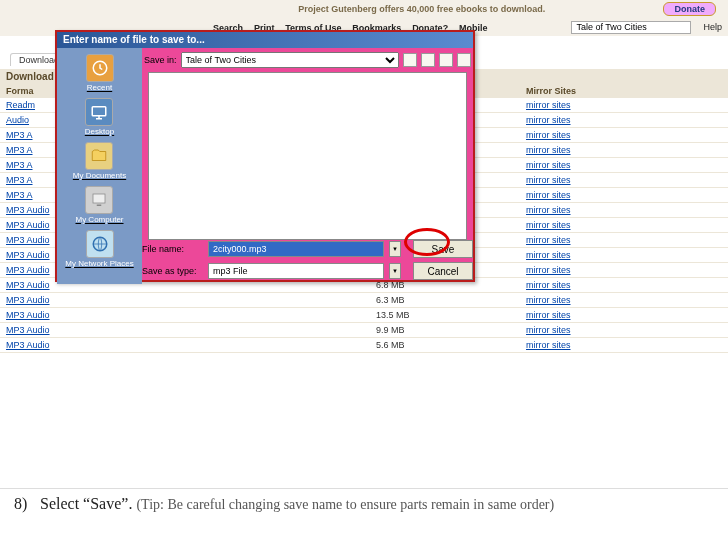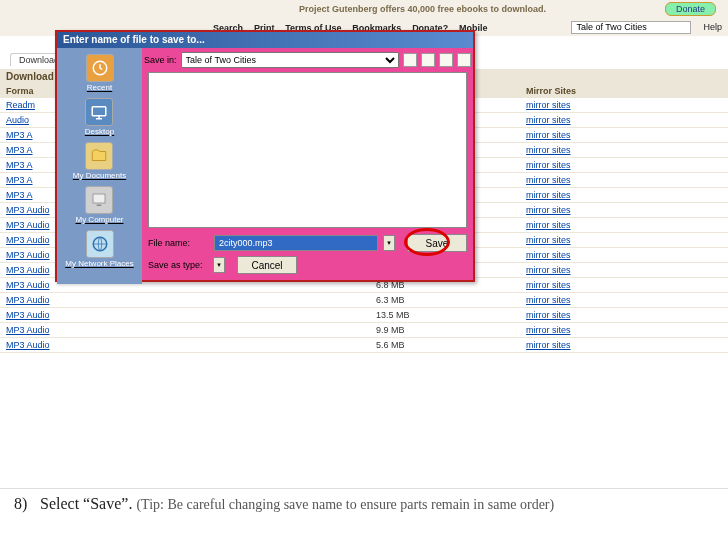--- a/index.html
+++ b/index.html
@@ -1,20 +1,20 @@
 <!DOCTYPE html>
 <html><head>
 <meta charset="utf-8">
 <style>
   * { box-sizing: border-box; margin: 0; padding: 0; }
   body { font-family: Arial, sans-serif; font-size: 10px; background: #fff; width: 728px; height: 546px; position: relative; overflow: hidden; }
   
   .topbar { background: #f4f0e8; height: 18px; display: flex; align-items: center; }
   .topbar-left { flex: 1; text-align: center; color: #7a6a4a; font-weight: bold; font-size: 9px; padding-left: 180px; }
-  .donate-btn { background: #86efac; border: 1px solid #c99a2e; border-radius: 6px; padding: 1px 10px; font-size: 9px; margin-right: 12px; color: #253b80; font-weight: normal; }
+  .donate-btn { background: #f0abfc; border: 1px solid #c99a2e; border-radius: 6px; padding: 1px 10px; font-size: 9px; margin-right: 12px; color: #253b80; font-weight: bold; }
   
   .navbar { background: #f4f0e8; height: 18px; display: flex; align-items: center; gap: 21px; }
   .nav-links { flex: 1; text-align: center; padding-left: 150px; }
   .nav-links span { color: #222; font-size: 9px; font-weight: bold; margin: 0 4px; }
   .nav-right { display: flex; align-items: center; gap: 4px; margin-right: 6px; }
   .search-box { border: 1px solid #aaa; background: #fff; font-size: 9px; padding: 0 4px; width: 120px; height: 13px; }
   .help-link { color: #222; font-size: 9px; margin-left: 8px; }
   
   .page-title-row { text-align: center; font-size: 10px; font-weight: bold; padding: 4px 0 2px 0; }
   
@@ -42,21 +42,21 @@
   .sb-icon.mydocs { background: #e8d080; }
   .sb-icon.mycomp { background: #d0d0d0; }
   .sb-icon.mynet { background: #c0e0f0; }
   .sb-icon svg { width: 18px; height: 18px; }
   
   .dlg-main { flex: 1; display: flex; flex-direction: column; }
   .dlg-savein { display: flex; align-items: center; padding: 4px 2px; gap: 4px; font-size: 9px; }
   .dlg-savein select { flex: 1; font-size: 9px; height: 16px; }
   .dlg-tool-ico { width: 14px; height: 14px; border: 1px solid #999; background: #f8f8f0; }
   .dlg-filearea { flex: 1; background: #fff; margin: 0 6px; border: 1px solid #888; }
-  .dlg-bottom { padding: 6px; }
+  .dlg-bottom { }
   .dlg-row { display: flex; align-items: center; gap: 6px; margin-bottom: 4px; }
   .dlg-row label { width: 60px; font-size: 9px; }
   .dlg-row .field { flex: 1; border: 1px solid #888; background: #fff; font-size: 9px; height: 16px; padding: 0 4px; display:flex; align-items:center; }
   .dlg-row .field.sel { background: #316ac5; color: #fff; }
   .dlg-row .dropdown-arrow { width:12px; height:16px; border:1px solid #888; background:#ece9d8; display:flex; align-items:center; justify-content:center; font-size:7px; margin-left:-1px;}
   .dlg-btn { width: 60px; height: 18px; border: 1px solid #888; background: #ece9d8; font-size: 10px; margin-left: 6px; }
   
   .save-circle { position: absolute; border: 3px solid #d00; border-radius: 50%; width: 46px; height: 28px; left: 404px; top: 228px; z-index: 200; pointer-events: none; }
   
   .instruction { position: absolute; left: 0; bottom: 0; width: 100%; height: 58px; background: #fff; border-top: 1px solid #ddd; padding: 6px 14px; font-family: Georgia, 'Times New Roman', serif; font-size: 16px; color: #222; }
@@ -252,20 +252,21 @@
       <div class="dlg-filearea"></div>
       <div class="dlg-bottom">
         <div class="dlg-row">
           <label>File name:</label>
           <div class="field sel">2city000.mp3</div>
           <div class="dropdown-arrow">▾</div>
           <button class="dlg-btn">Save</button>
         </div>
         <div class="dlg-row">
           <label>Save as type:</label>
+          <div class="field">mp3 File</div>
           <div class="dropdown-arrow">▾</div>
           <button class="dlg-btn">Cancel</button>
         </div>
       </div>
     </div>
   </div>
 </div>
 
 <div class="save-circle"></div>
 

